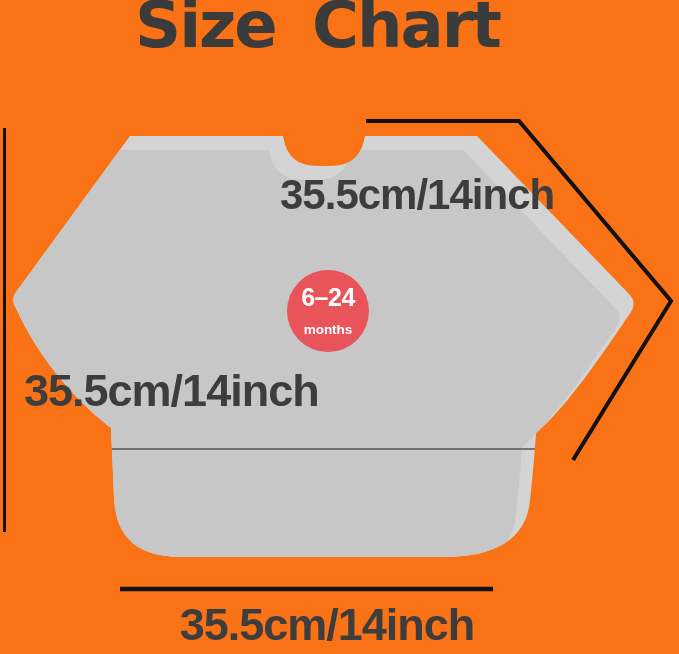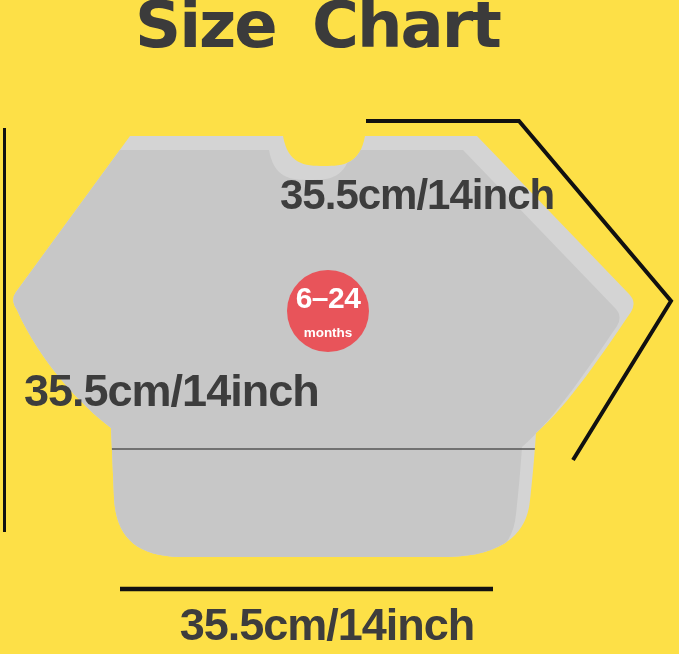--- a/index.html
+++ b/index.html
@@ -5,21 +5,21 @@
   html, body {
     margin: 0;
     padding: 0;
     background: #ffffff;
     font-family: "Liberation Sans", sans-serif;
   }
   .canvas {
     position: relative;
     width: 679px;
     height: 654px;
-    background: #fde047;
+    background: #f97316;
     overflow: hidden;
   }
   .title {
     position: absolute;
     top: -10px;
     left: 0;
     right: 44px;
     text-align: center;
     font-family: "DejaVu Sans", sans-serif;
     font-weight: bold;
@@ -69,21 +69,21 @@
     height: 82px;
     border-radius: 50%;
     background: #e8545a;
     color: #ffffff;
     display: flex;
     flex-direction: column;
     align-items: center;
     justify-content: center;
   }
   .age-badge .range {
-    font-size: 30px;
+    font-size: 25px;
     font-weight: bold;
     line-height: 1;
     letter-spacing: -0.5px;
     margin-top: 2px;
   }
   .age-badge .unit {
     font-size: 13.5px;
     font-weight: bold;
     line-height: 1.2;
     margin-top: 12px;

